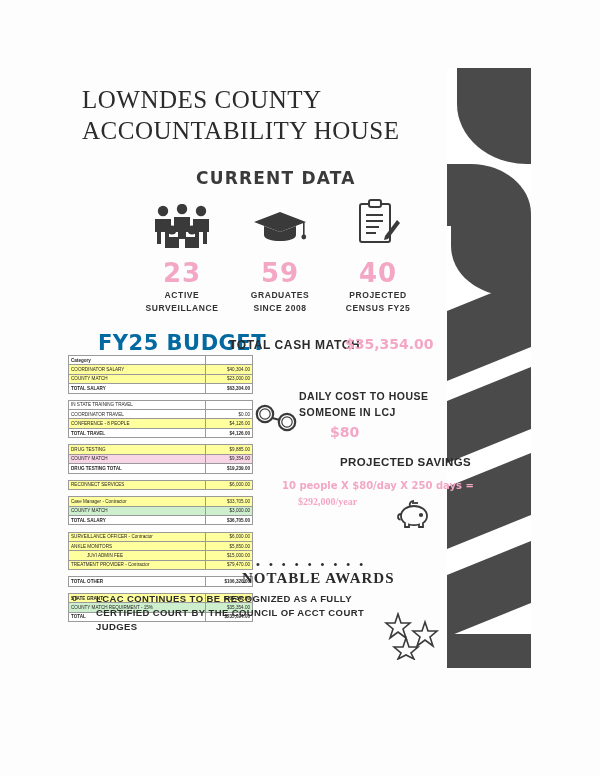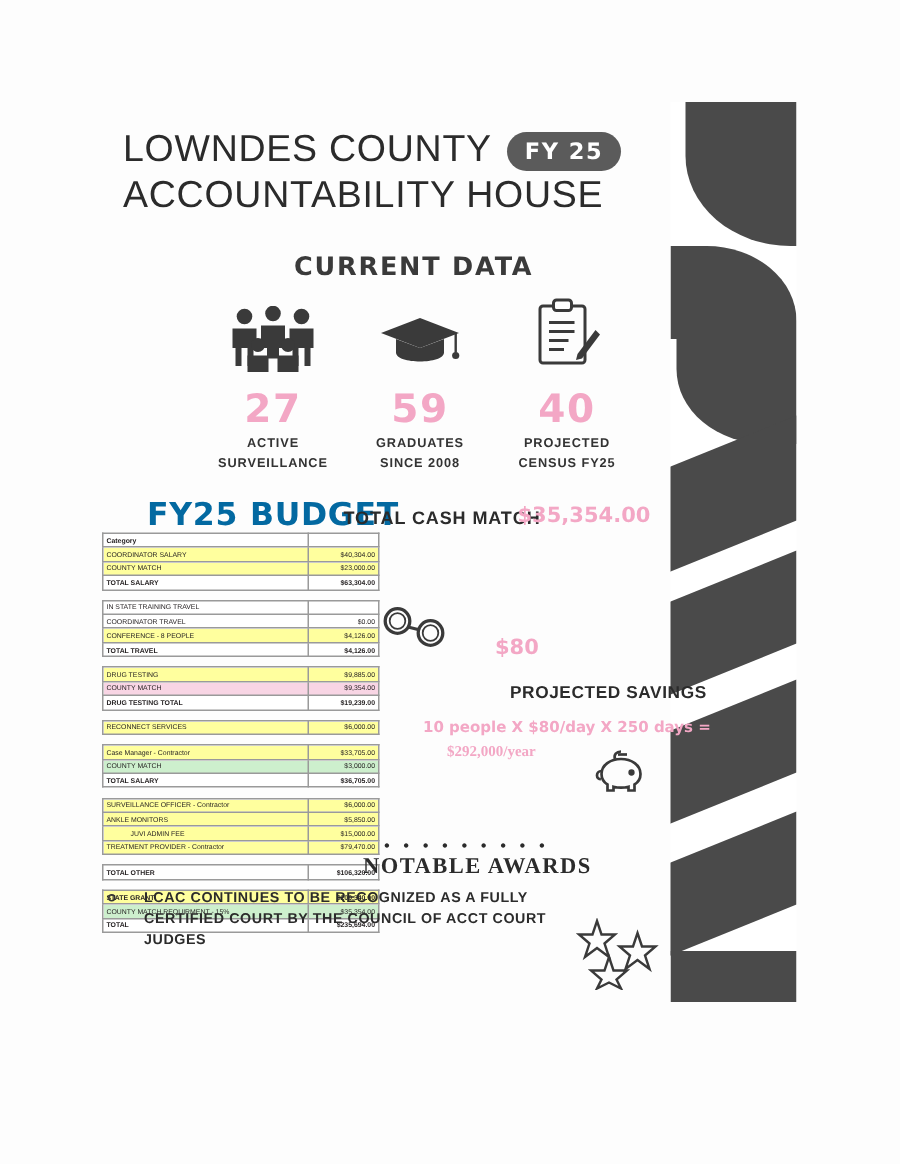--- a/index.html
+++ b/index.html
@@ -51,21 +51,21 @@
     left: 82px;
     top: 84px;
     width: 360px;
   }
   .title-line {
     font-size: 25px;
     letter-spacing: 0.5px;
     font-weight: normal;
     color: #2b2b2b;
     line-height: 31px;
-    font-family: Liberation Sans, sans-serif;
+    font-family: Liberation Serif, serif;
   }
   .fy-badge {
     position: absolute;
     left: 338px;
     top: 88px;
     width: 76px;
     height: 26px;
     background: #5b5b5b;
     border-radius: 13px;
     color: #ffffff;
@@ -318,21 +318,20 @@
     <div class="bar sw5"></div>
     <div class="bar sw6"></div>
     <div class="bar sw7"></div>
     <div class="bar sw8"></div>
   </div>
 
   <div class="title-block">
     <div class="title-line">LOWNDES COUNTY</div>
     <div class="title-line">ACCOUNTABILITY HOUSE</div>
   </div>
-  <div class="fy-badge">FY 25</div>
 
   <div class="current-data-hdr">CURRENT DATA</div>
 
   <div class="stats">
 
     <div class="stat stat1">
       <div class="icon-wrap">
         <svg width="62" height="44" viewBox="0 0 62 44">
           <g fill="#3a3a3a">
             <circle cx="12" cy="7" r="5.2"></circle>
@@ -347,21 +346,21 @@
               <path d="M34 33h14v11H34z"></path>
             <rect x="6" y="28" width="4" height="12"></rect>
               <rect x="14" y="28" width="4" height="12"></rect>
             <rect x="44" y="28" width="4" height="12"></rect>
               <rect x="52" y="28" width="4" height="12"></rect>
             <rect x="27" y="28" width="4" height="7"></rect>
               <rect x="31" y="28" width="4" height="7"></rect>
           </g>
         </svg>
       </div>
-      <div class="num">27</div>
+      <div class="num">23</div>
       <div class="lbl">ACTIVE</div>
       <div class="lbl">SURVEILLANCE</div>
     </div>
 
     <div class="stat stat2">
       <div class="icon-wrap">
         <svg width="56" height="40" viewBox="0 0 56 40">
           <g fill="#3a3a3a">
             <polygon points="28,4 54,14 28,24 2,14"></polygon>
             <path d="M12 18v9c0 4 8 6 16 6s16-2 16-6v-9l-16 6z"></path>
@@ -532,20 +531,24 @@
         <circle cx="10" cy="12" r="8.2"></circle>
         <circle cx="32" cy="20" r="8.2"></circle>
         <path d="M17 16l8 2"></path>
       </g>
       <g fill="none" stroke="#3a3a3a" stroke-width="1.2">
         <circle cx="10" cy="12" r="5.2"></circle>
         <circle cx="32" cy="20" r="5.2"></circle>
       </g>
     </svg>
   </div>
+  <div class="daily-cost">
+    <div>DAILY COST TO HOUSE</div>
+    <div>SOMEONE IN LCJ</div>
+  </div>
   <div class="daily-cost-val">$80</div>
 
   <div class="proj-savings-hdr">PROJECTED SAVINGS</div>
   <div class="proj-savings-l1">10 people X $80/day X 250 days =</div>
   <div class="proj-savings-l2">$292,000/year</div>
   <div class="piggy-wrap">
     <svg width="40" height="40" viewBox="0 0 40 40">
       <g fill="none" stroke="#3a3a3a" stroke-width="1.8">
         <path d="M7 20c0-6 6-10 13-10s13 4 13 10c0 3-1.5 5.5-4 7v4h-4v-2.5c-1.6.4-3.3.6-5 .6s-3.4-.2-5-.6V31H11v-4c-2.5-1.5-4-4-4-7z"></path>
         <path d="M7 18c-2 0-3 1.5-3 3s1.2 2.5 2.6 2.5"></path>

